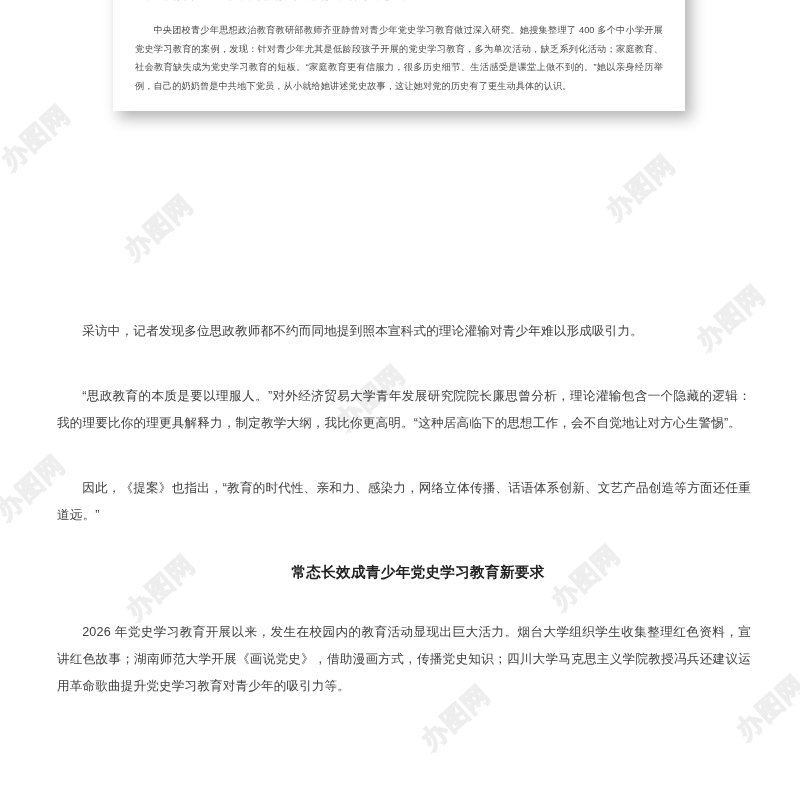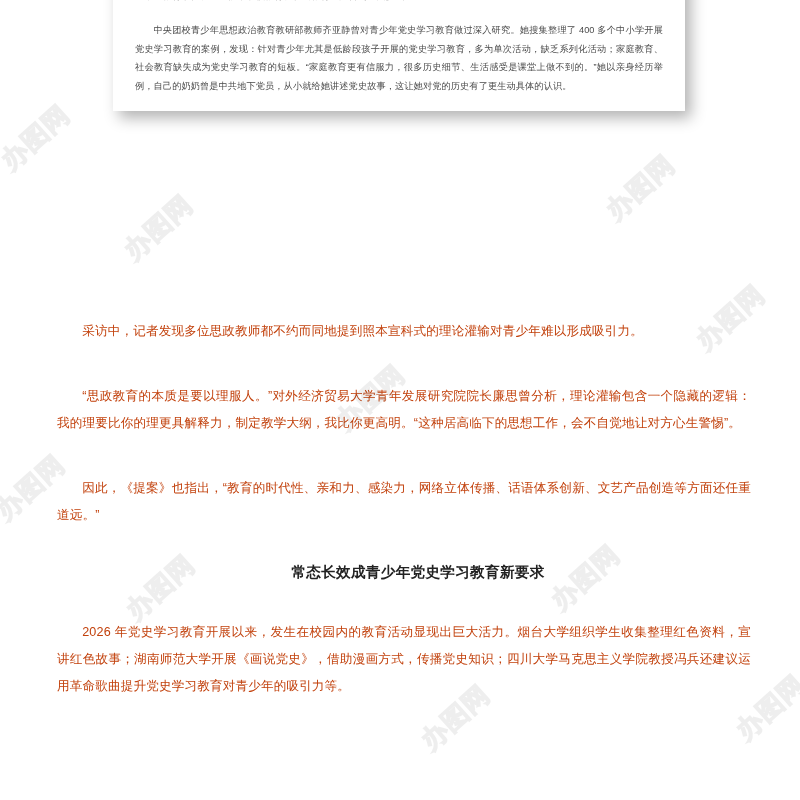--- a/index.html
+++ b/index.html
@@ -70,21 +70,21 @@
     position: absolute;
     left: 57px;
     top: 318px;
     width: 694px;
     z-index: 3;
   }
   .article p {
     margin: 0 0 38px 0;
     font-size: 12.6px;
     line-height: 27px;
-    color: #c2410c;
+    color: #404040;
     text-align: justify;
     text-justify: inter-ideograph;
     letter-spacing: 0.15px;
   }
   .article p.indent { text-indent: 2em; }
 
   h2.section-title {
     margin: 0 0 34px 0;
     padding-left: 28px;
     font-size: 14.6px;

